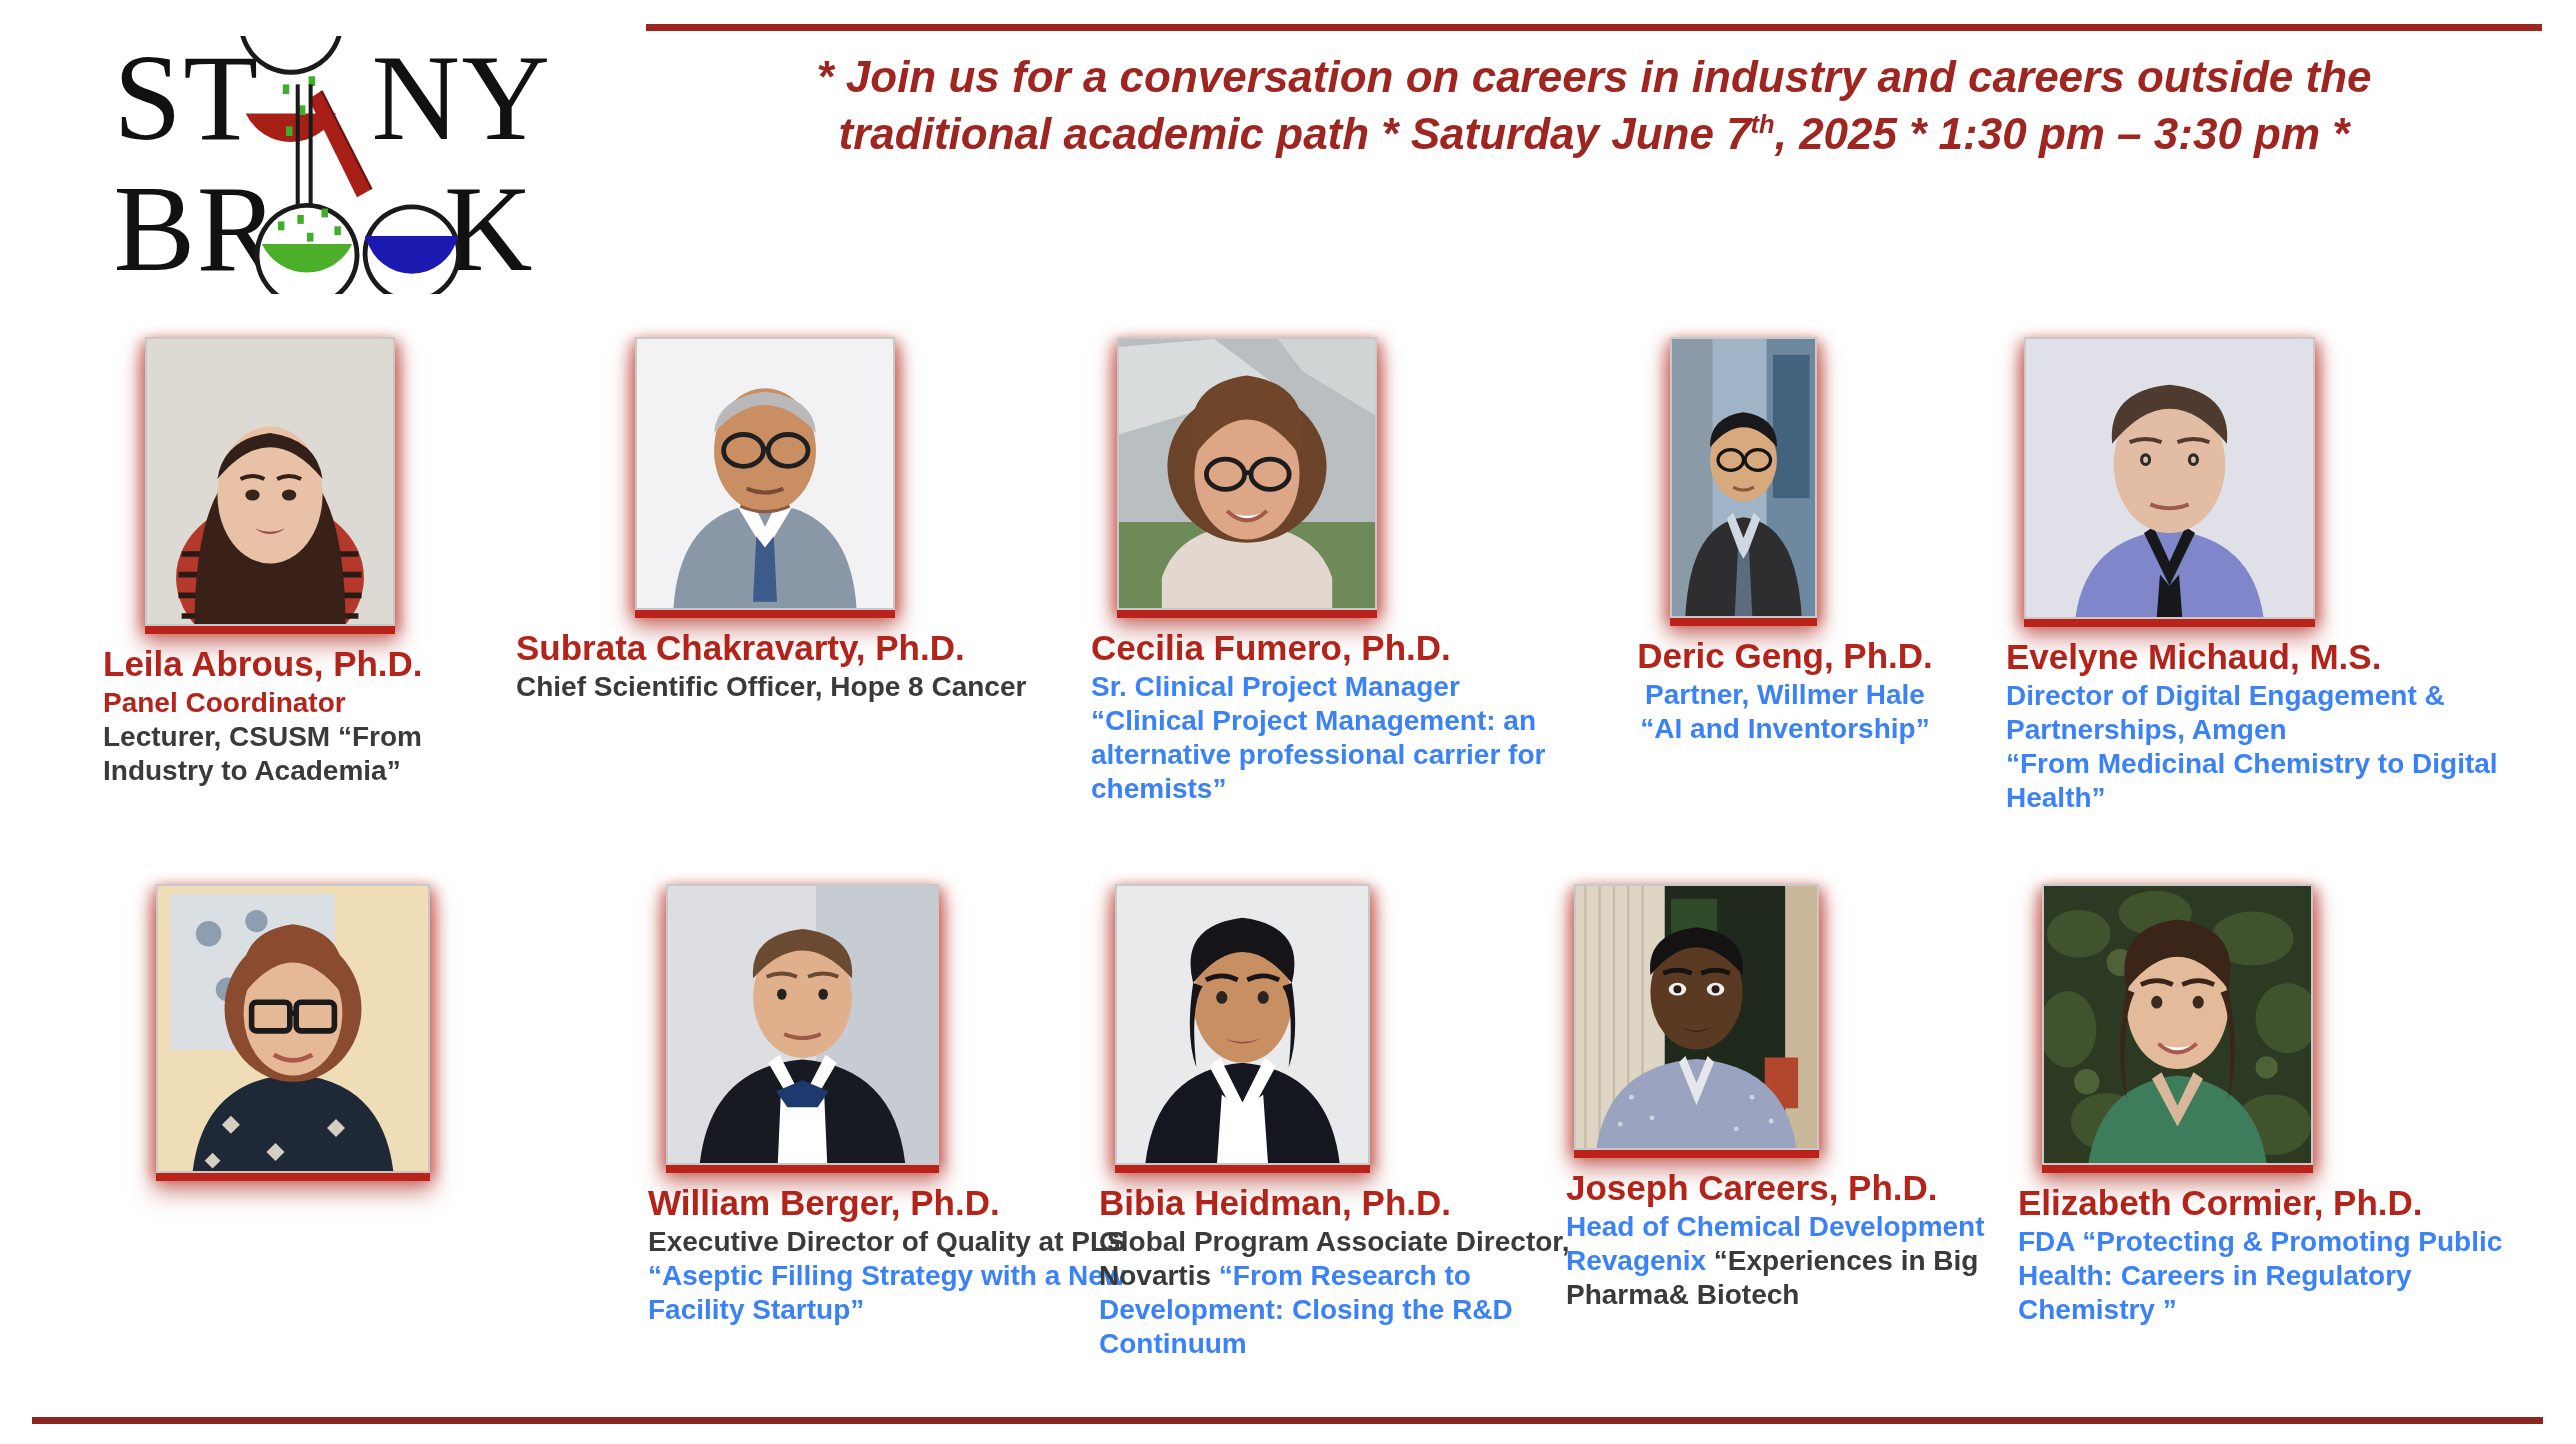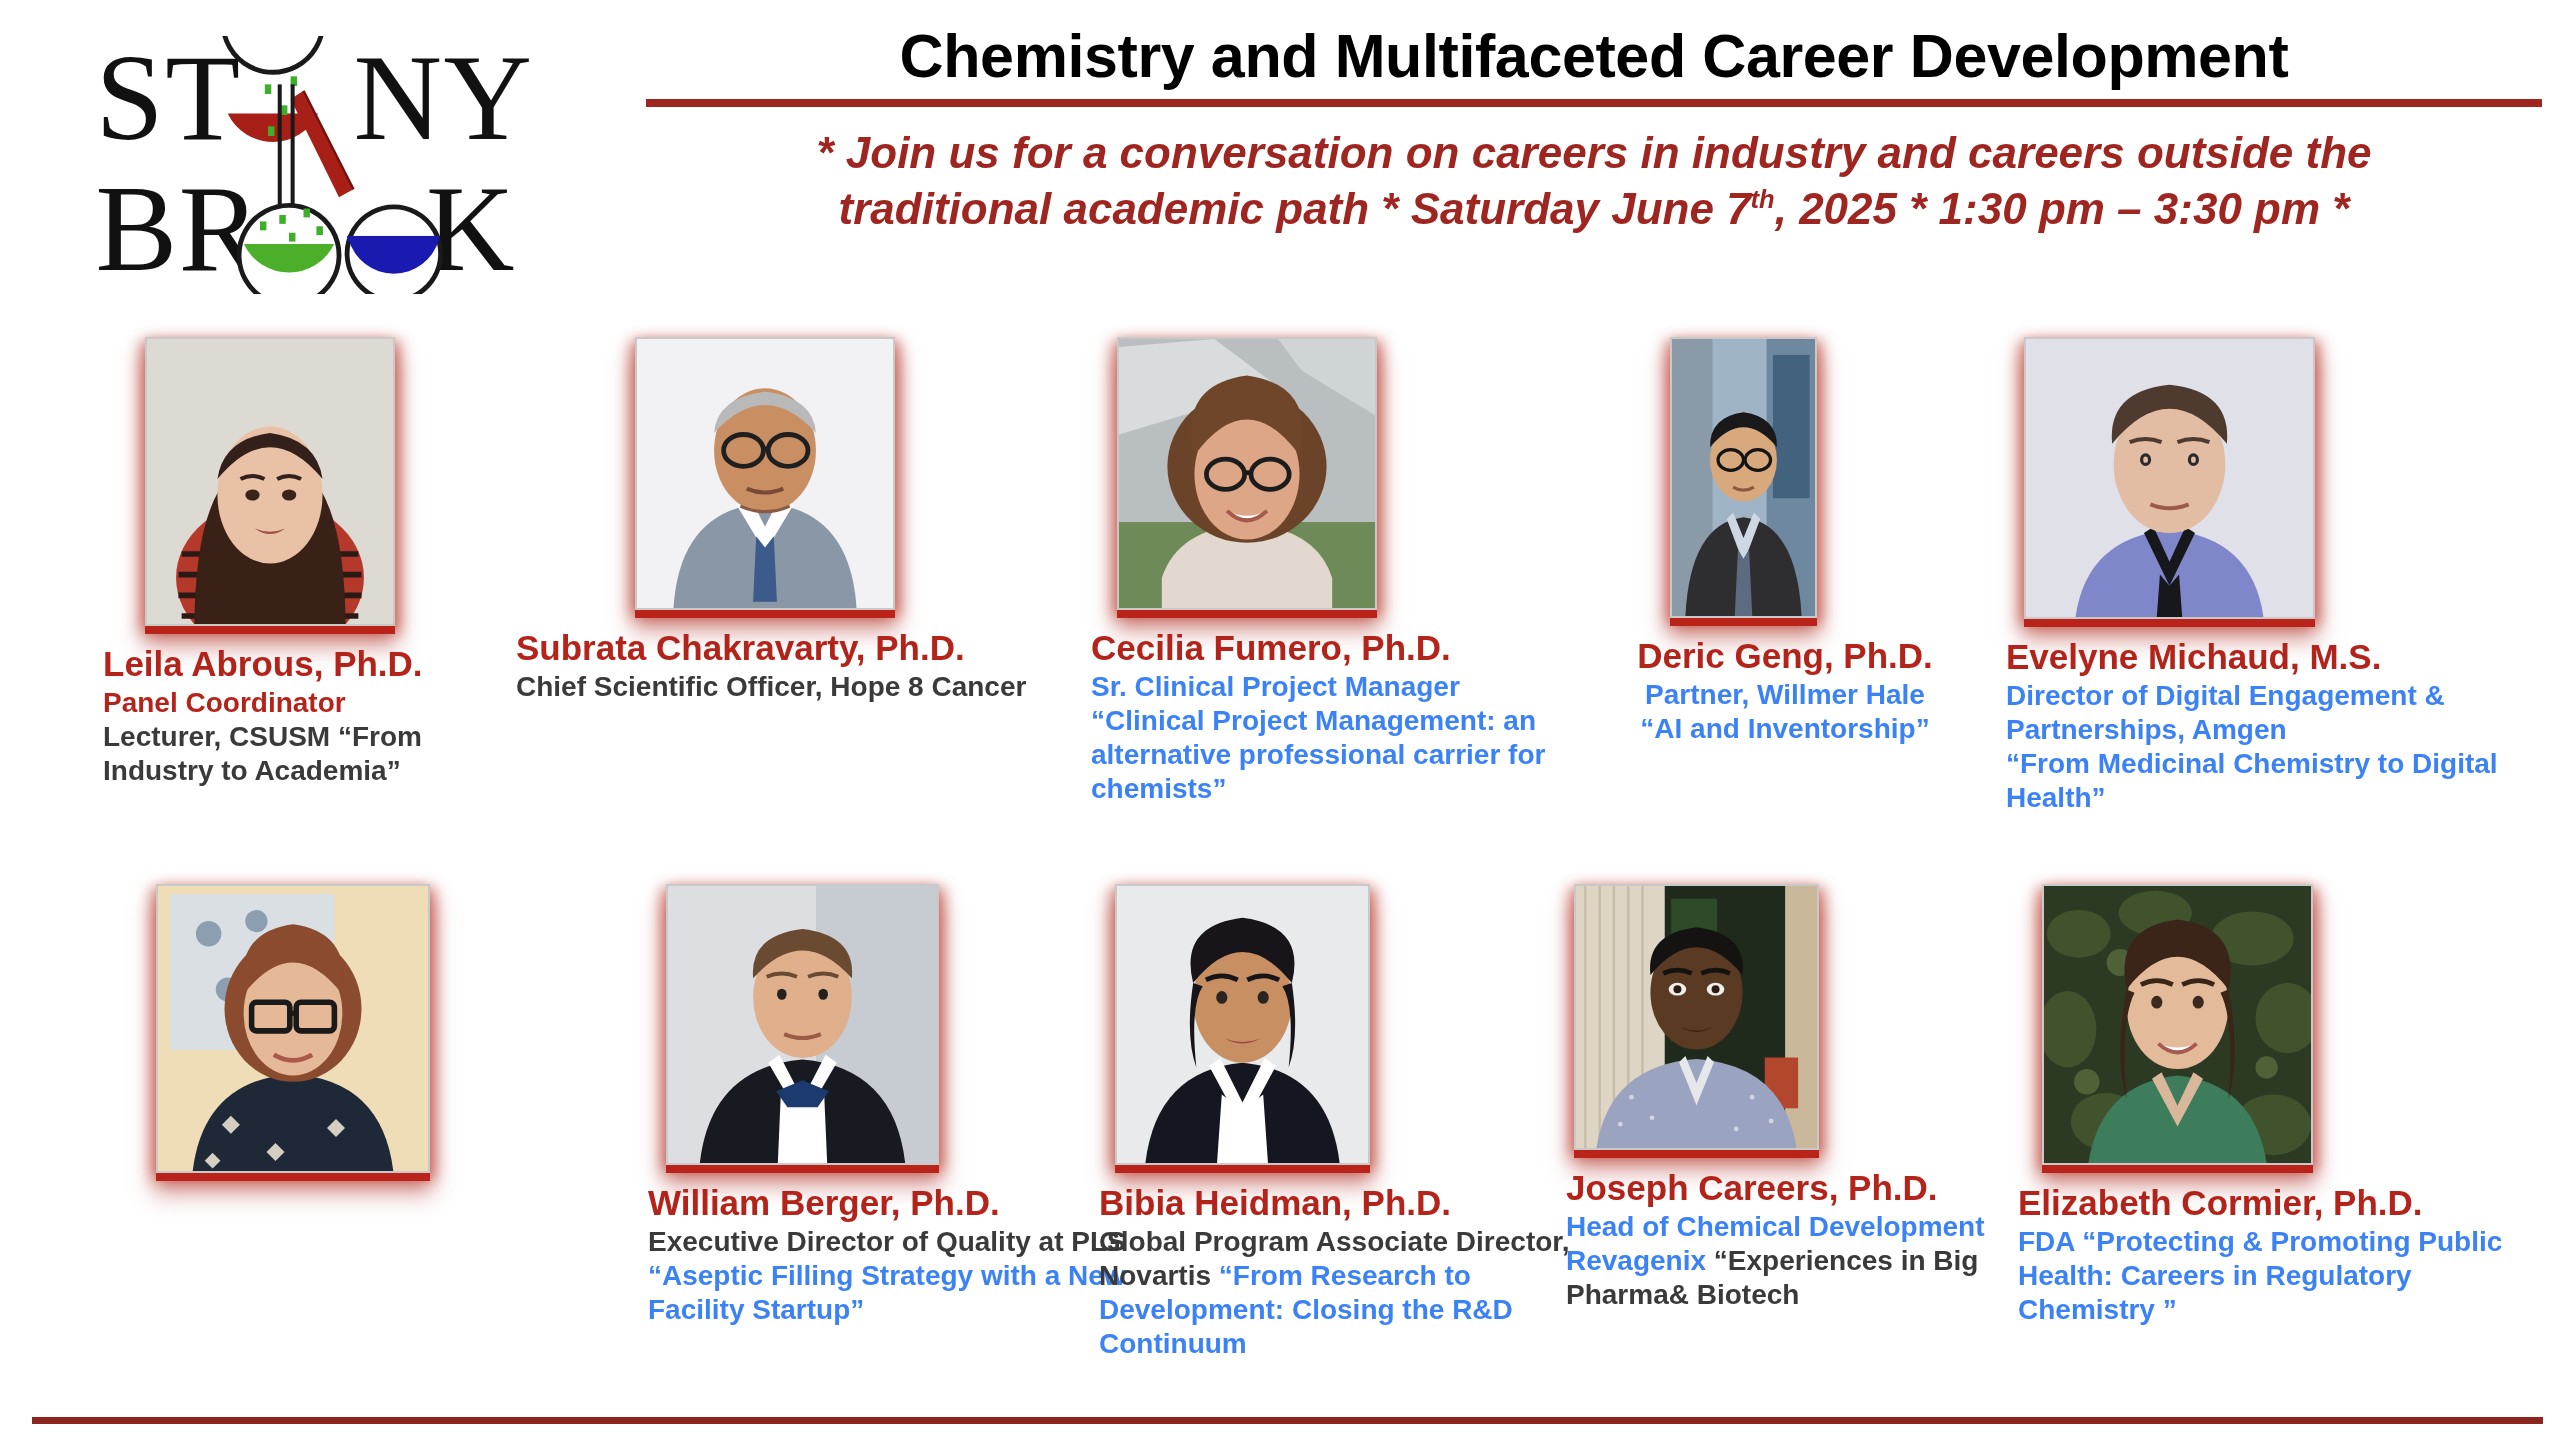--- a/index.html
+++ b/index.html
@@ -19,21 +19,21 @@
 
   
   .header {
     position: absolute;
     left: 0; top: 0;
     width: 2576px;
     height: 323px;
   }
   .logo {
     position: absolute;
-    left: 87px;
+    left: 105px;
     top: 36px;
     width: 533px;
     height: 258px;
   }
   .logo svg { display: block; width: 100%; height: 100%; }
 
   .header-text {
     position: absolute;
     left: 646px;
     top: 24px;
@@ -198,21 +198,20 @@
 
       <g>
         <path d="M380 212 a58 58 0 1 0 0.1 0 z" fill="#ffffff" stroke="#1a1a1a" stroke-width="6"></path>
         <path d="M324 252 a58 58 0 0 0 112 0 z" fill="#1a1ab0"></path>
         <rect x="322" y="248" width="114" height="7" fill="#1a1ab0"></rect>
       </g>
     </svg>
   </div>
 
   <div class="header-text">
-    <div class="poster-title">Chemistry and Multifaceted Career Development</div>
     <div class="title-rule"></div>
     <div class="poster-subtitle">
       <span>* Join us for a conversation on careers in industry and careers outside the</span><br>
       <span>traditional academic path * Saturday June 7</span><sup>th</sup><span>, 2025 * 1:30 pm – 3:30 pm *</span>
     </div>
   </div>
 </div>
 
 <div class="row row-1">
 

